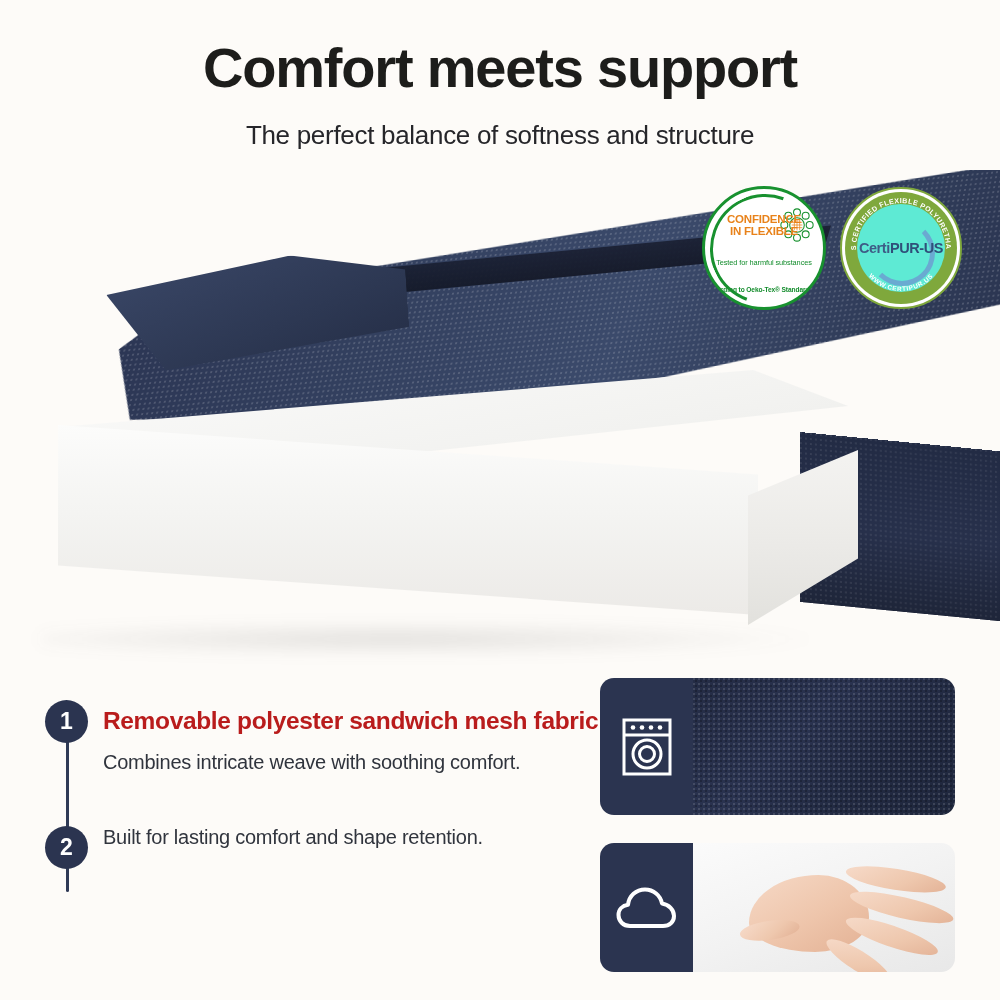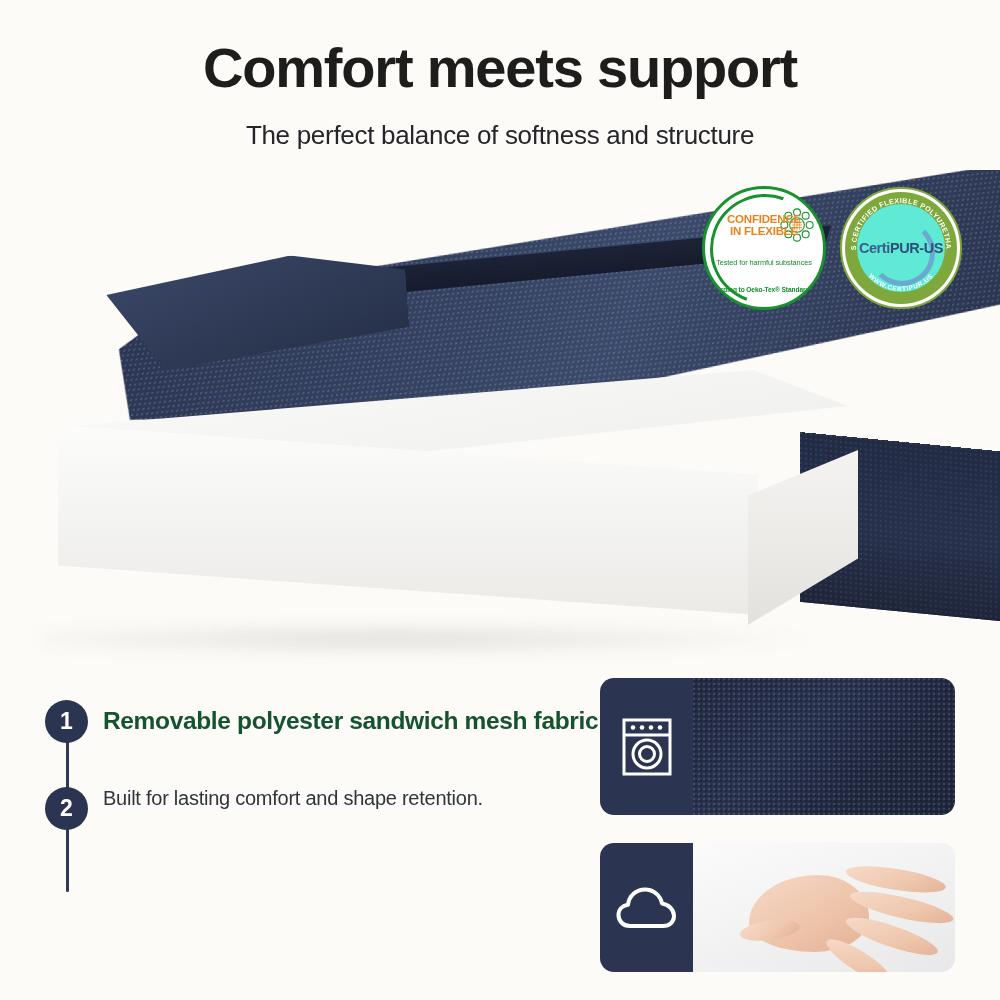--- a/index.html
+++ b/index.html
@@ -319,21 +319,21 @@
     align-items: center;
     justify-content: center;
     line-height: 1;
   }
   .ftext {
     margin-left: 58px;
   }
   .ftitle {
     font-size: 24.5px;
     font-weight: 600;
-    color: #14532d;
+    color: #b91c1c;
     letter-spacing: -0.35px;
     line-height: 1.2;
     padding-top: 6px;
     white-space: nowrap;
   }
   .fdesc {
     font-size: 20px;
     font-weight: 400;
     color: #30343d;
     letter-spacing: -0.25px;
@@ -486,20 +486,21 @@
 
   </div>
 
   <div class="features">
     <div class="connector"></div>
 
     <div class="feature">
       <div class="fnum">1</div>
       <div class="ftext">
         <div class="ftitle">Removable polyester sandwich mesh fabric</div>
+        <div class="fdesc">Combines intricate weave with soothing comfort.</div>
       </div>
     </div>
 
     <div class="feature">
       <div class="fnum">2</div>
       <div class="ftext">
         <div class="fdesc">Built for lasting comfort and shape retention.</div>
       </div>
     </div>
   </div>

